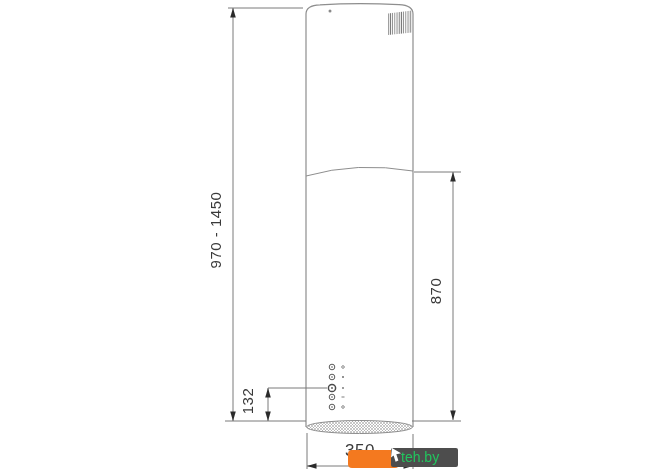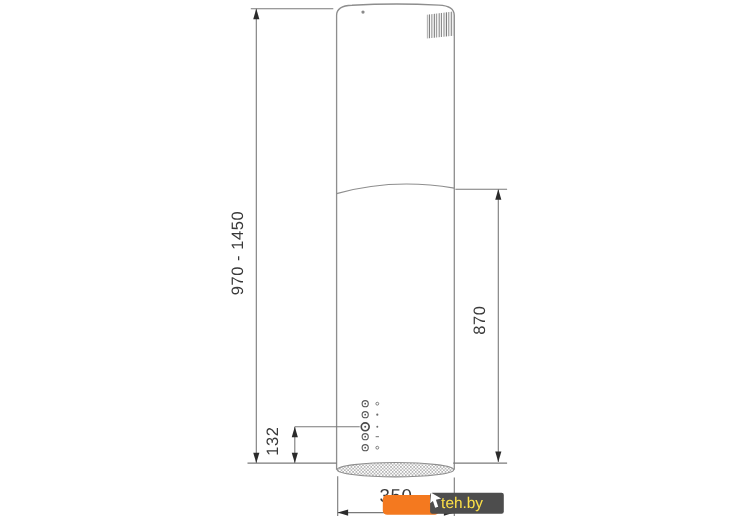--- a/index.html
+++ b/index.html
@@ -42,21 +42,21 @@
     display: flex;
     align-items: center;
   }
   .wm-pointer {
     position: absolute;
     left: -7px; top: 2px;
     width: 11px; height: 15px;
   }
   .wm-text {
     margin-left: 10px;
-    color: #fde047;
+    color: #22c55e;
     font-size: 14px;
     line-height: 19px;
     white-space: nowrap;
   }
 </style>
 </head>
 <body>
 
 <div class="stage">
 

